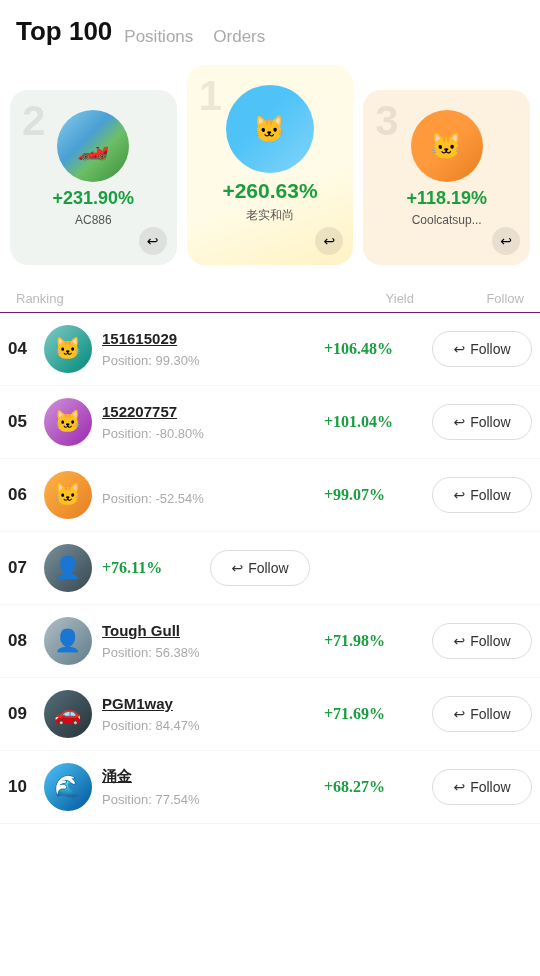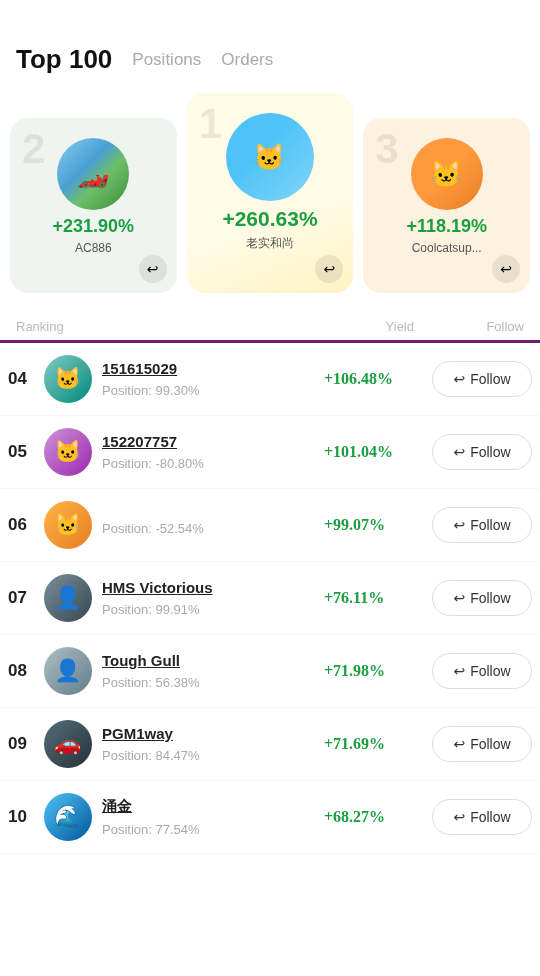--- a/index.html
+++ b/index.html
@@ -7,24 +7,23 @@
       font-family: -apple-system, BlinkMacSystemFont, 'Segoe UI', sans-serif;
       background: #fff;
       width: 540px;
       min-height: 976px;
       overflow-x: hidden;
     }
 
     
     .header {
       display: flex;
-      align-items: center;
+      align-items: flex-end;
       padding: 16px 16px 8px 16px;
-      gap: 20px;
-      margin-top: 28px;
+      gap: 12px;
     }
     .header-title {
       font-size: 26px;
       font-weight: 800;
       color: #111;
     }
     .header-nav {
       display: flex;
       gap: 20px;
     }
@@ -124,21 +123,21 @@
       position: absolute;
       bottom: 10px;
       right: 10px;
     }
 
     
     .table-header {
       display: flex;
       align-items: center;
       padding: 6px 16px;
-      border-bottom: 3px solid #701a75;
+      border-bottom: 1px solid #701a75;
     }
     .th-ranking {
       width: 50px;
       font-size: 13px;
       color: #bbb;
     }
     .th-spacer { flex: 1; }
     .th-yield {
       font-size: 13px;
       color: #bbb;
@@ -337,24 +336,20 @@
     </div>
     <span class="row-yield">+99.07%</span>
     <button class="follow-btn">
       <span class="follow-icon">↩</span>
       <span>Follow</span>
     </button>
   </div>
     <div class="trader-row">
     <span class="row-rank">07</span>
     <div class="row-avatar av-dark" style="display:flex;align-items:center;justify-content:center;font-size:22px;">👤</div>
-    <div class="row-info">
-      <div class="row-name">HMS Victorious</div>
-      <div class="row-position">Position:  99.91%</div>
-    </div>
     <span class="row-yield">+76.11%</span>
     <button class="follow-btn">
       <span class="follow-icon">↩</span>
       <span>Follow</span>
     </button>
   </div>
     <div class="trader-row">
     <span class="row-rank">08</span>
     <div class="row-avatar av-gray" style="display:flex;align-items:center;justify-content:center;font-size:22px;">👤</div>
     <div class="row-info">

